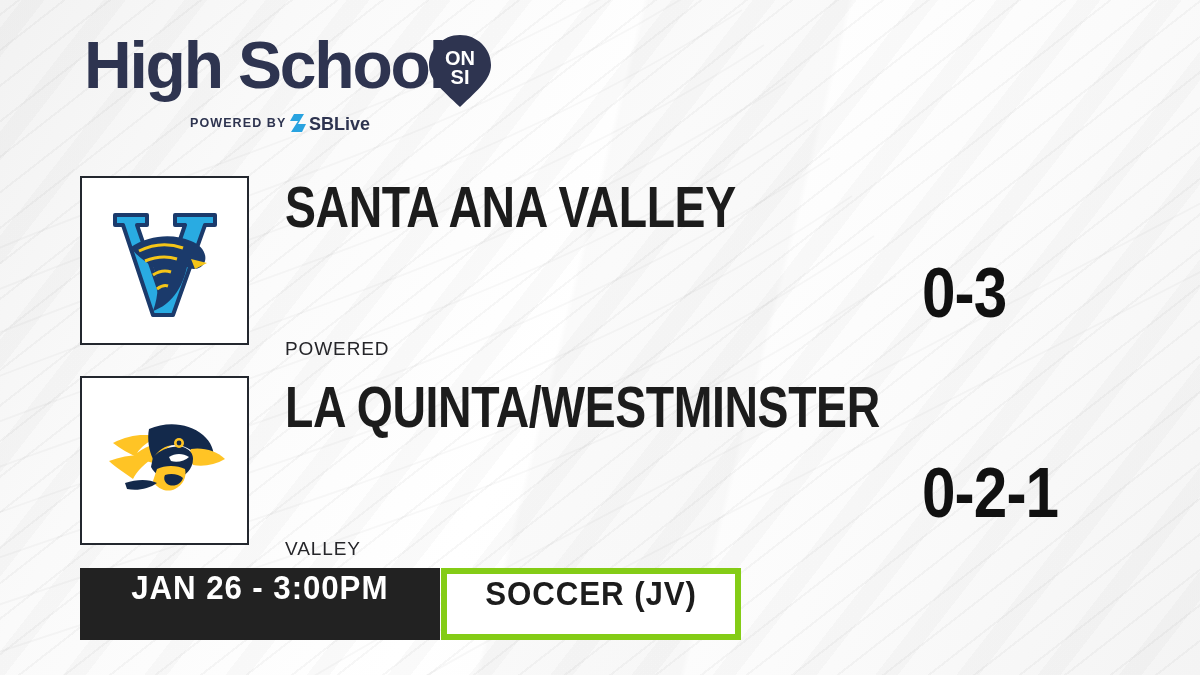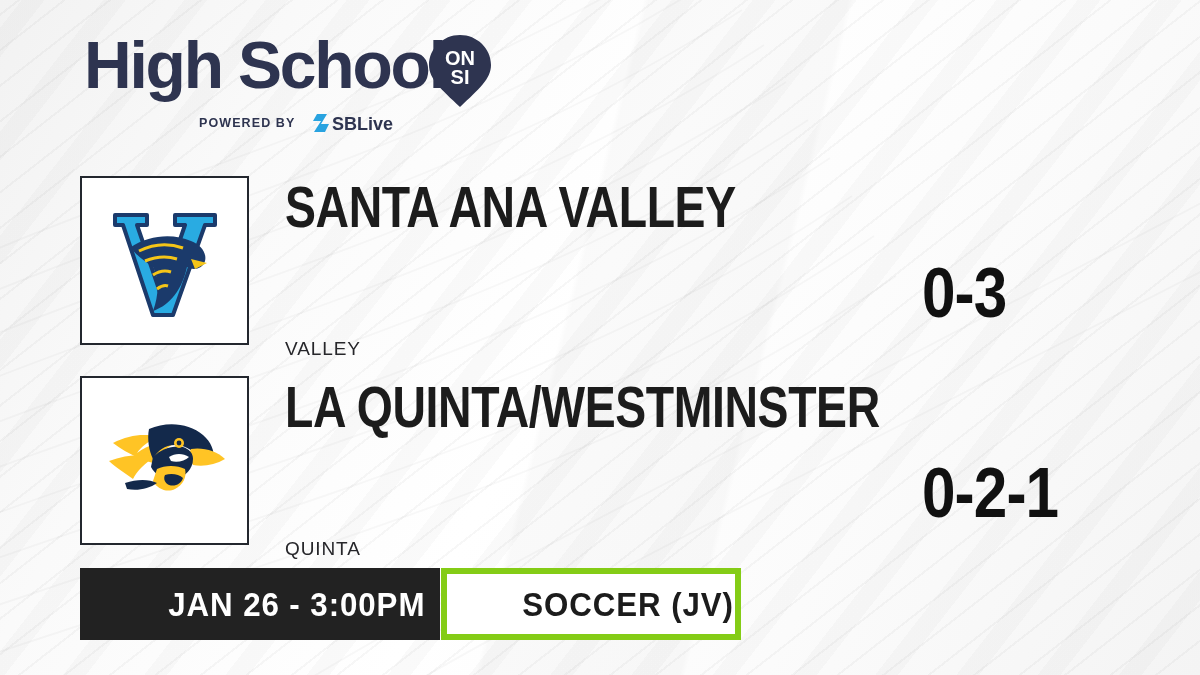--- a/index.html
+++ b/index.html
@@ -73,25 +73,25 @@
   }
   .pin {
     position: absolute;
     left: 343px;
     top: 2px;
     width: 66px;
     height: 74px;
   }
   .powered {
     position: absolute;
-    left: 115px;
+    left: 106px;
     top: 80px;
     display: flex;
     align-items: center;
-    gap: 18px;
+    gap: 4px;
     white-space: nowrap;
   }
   .powered-text {
     font-size: 12.5px;
     font-weight: bold;
     letter-spacing: 1.1px;
     color: #2e3450;
   }
   .sbl-mark { display: flex; align-items: center; justify-content: center; }
 
@@ -163,23 +163,21 @@
     width: 300px;
     background: #ffffff;
     color: #1c1c1c;
     border: 6px solid #84cc16;
     box-sizing: border-box;
   }
   .banner-inner {
     width: 100%;
     height: 100%;
     display: flex;
-    align-items: center;
     justify-content: center;
-    margin-left: 37px;
   }
   .banner-text {
     font-weight: bold;
     font-size: 34px;
     letter-spacing: 1px;
     white-space: nowrap;
     transform: scaleX(0.92);
   }
 </style>
 </head>
@@ -234,40 +232,40 @@
       <path d="M20 24 L52 24 L52 34 L42 34 L66 104 L90 34 L80 34 L80 24 L120 24 L120 34 L110 34 L78 124 L58 124 L28 34 L20 34 Z" fill="#29abe2" stroke="#1b3a6b" stroke-width="4" stroke-linejoin="round"></path>
       <path d="M36 56 C54 44 78 42 96 50 C106 54 112 62 110 70 C108 78 98 80 92 76 C86 104 70 116 58 120 C64 104 64 88 58 76 C50 70 40 64 36 56 Z" fill="#1b3a6b"></path>
       <path d="M44 60 C58 53 74 52 88 57" stroke="#f5c518" stroke-width="3" fill="none"></path>
       <path d="M50 70 C60 66 72 65 82 68" stroke="#f5c518" stroke-width="3" fill="none"></path>
       <path d="M58 84 C64 80 70 79 76 81" stroke="#f5c518" stroke-width="3" fill="none"></path>
       <path d="M62 98 C66 95 70 94 73 95" stroke="#f5c518" stroke-width="3" fill="none"></path>
       <path d="M96 68 L112 72 L100 78 Z" fill="#f5c518"></path>
     </svg>
   </div>
   <div class="team-name" id="team-name-home">SANTA ANA VALLEY</div>
-  <div class="team-mascot" id="team-mascot-home">VALLEY</div>
+  <div class="team-mascot" id="team-mascot-home">POWERED</div>
   <div class="team-record" id="team-record-home">0-3</div>
 
   <div class="team-logo-box" id="logo-box-away">
     <svg width="140" height="140" viewBox="0 0 140 140">
       <path d="M18 52 C34 44 50 42 62 46 C54 50 46 56 42 62 C56 52 72 48 84 50 C72 56 62 64 58 72 C50 70 34 64 18 52 Z" fill="#ffc425"></path>
       <path d="M14 70 C30 64 48 62 60 66 C50 72 42 80 38 88 C30 82 20 76 14 70 Z" fill="#ffc425"></path>
       <path d="M54 38 C72 30 94 32 108 44 C116 51 120 60 118 68 L102 64 C96 58 88 54 80 54 C70 54 62 60 58 68 C54 60 52 48 54 38 Z" fill="#13294b"></path>
       <path d="M96 58 C108 56 122 60 130 68 C120 74 108 76 98 74 C94 68 94 62 96 58 Z" fill="#ffc425"></path>
       <path d="M58 66 C66 58 78 54 88 56 C94 58 98 62 98 68 C98 78 90 86 80 88 C70 90 60 84 56 76 Z" fill="#13294b"></path>
       <path d="M62 78 C70 74 82 74 90 78 C92 86 88 94 80 98 C72 102 62 98 58 90 Z" fill="#ffc425"></path>
       <path d="M70 84 C76 82 84 83 88 87 C86 93 80 96 74 94 C70 92 68 88 70 84 Z" fill="#13294b"></path>
       <path d="M74 66 C80 62 88 62 94 66 C90 70 82 72 76 70 Z" fill="#ffffff"></path>
       <circle cx="84" cy="52" r="5" fill="#ffc425"></circle>
       <circle cx="84" cy="52" r="2.4" fill="#13294b"></circle>
       <path d="M30 92 C42 88 54 88 62 92 C54 98 42 100 32 98 Z" fill="#13294b"></path>
     </svg>
   </div>
   <div class="team-name" id="team-name-away">LA QUINTA/WESTMINSTER</div>
-  <div class="team-mascot" id="team-mascot-away">QUINTA</div>
+  <div class="team-mascot" id="team-mascot-away">VALLEY</div>
   <div class="team-record" id="team-record-away">0-2-1</div>
 
   <div class="banner banner-date">
     <div class="banner-inner">
       <span class="banner-text">JAN 26 - 3:00PM</span>
     </div>
   </div>
   <div class="banner banner-sport">
     <div class="banner-inner">
       <span class="banner-text">SOCCER (JV)</span>

